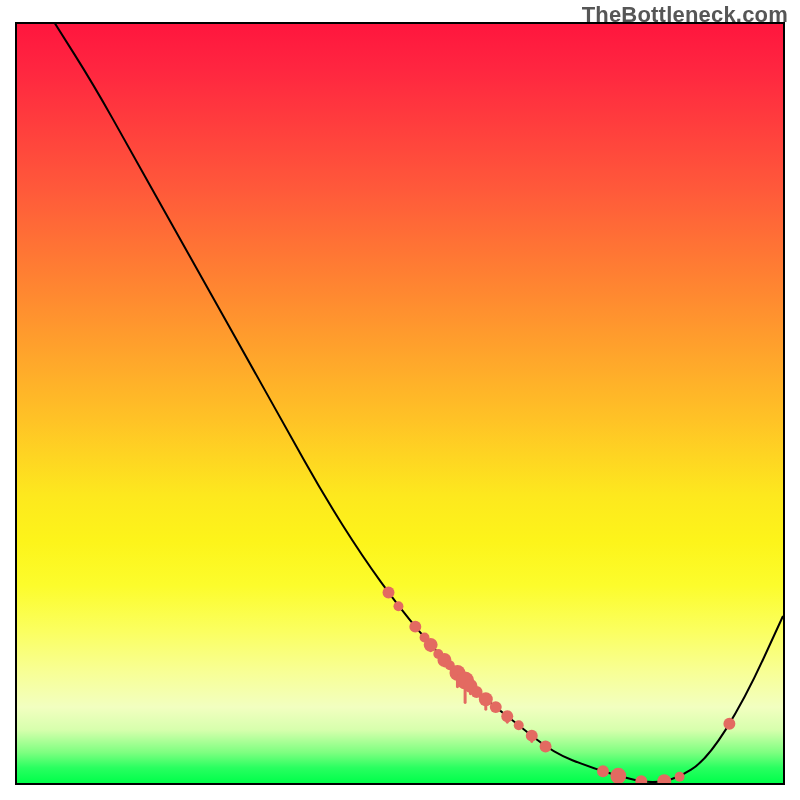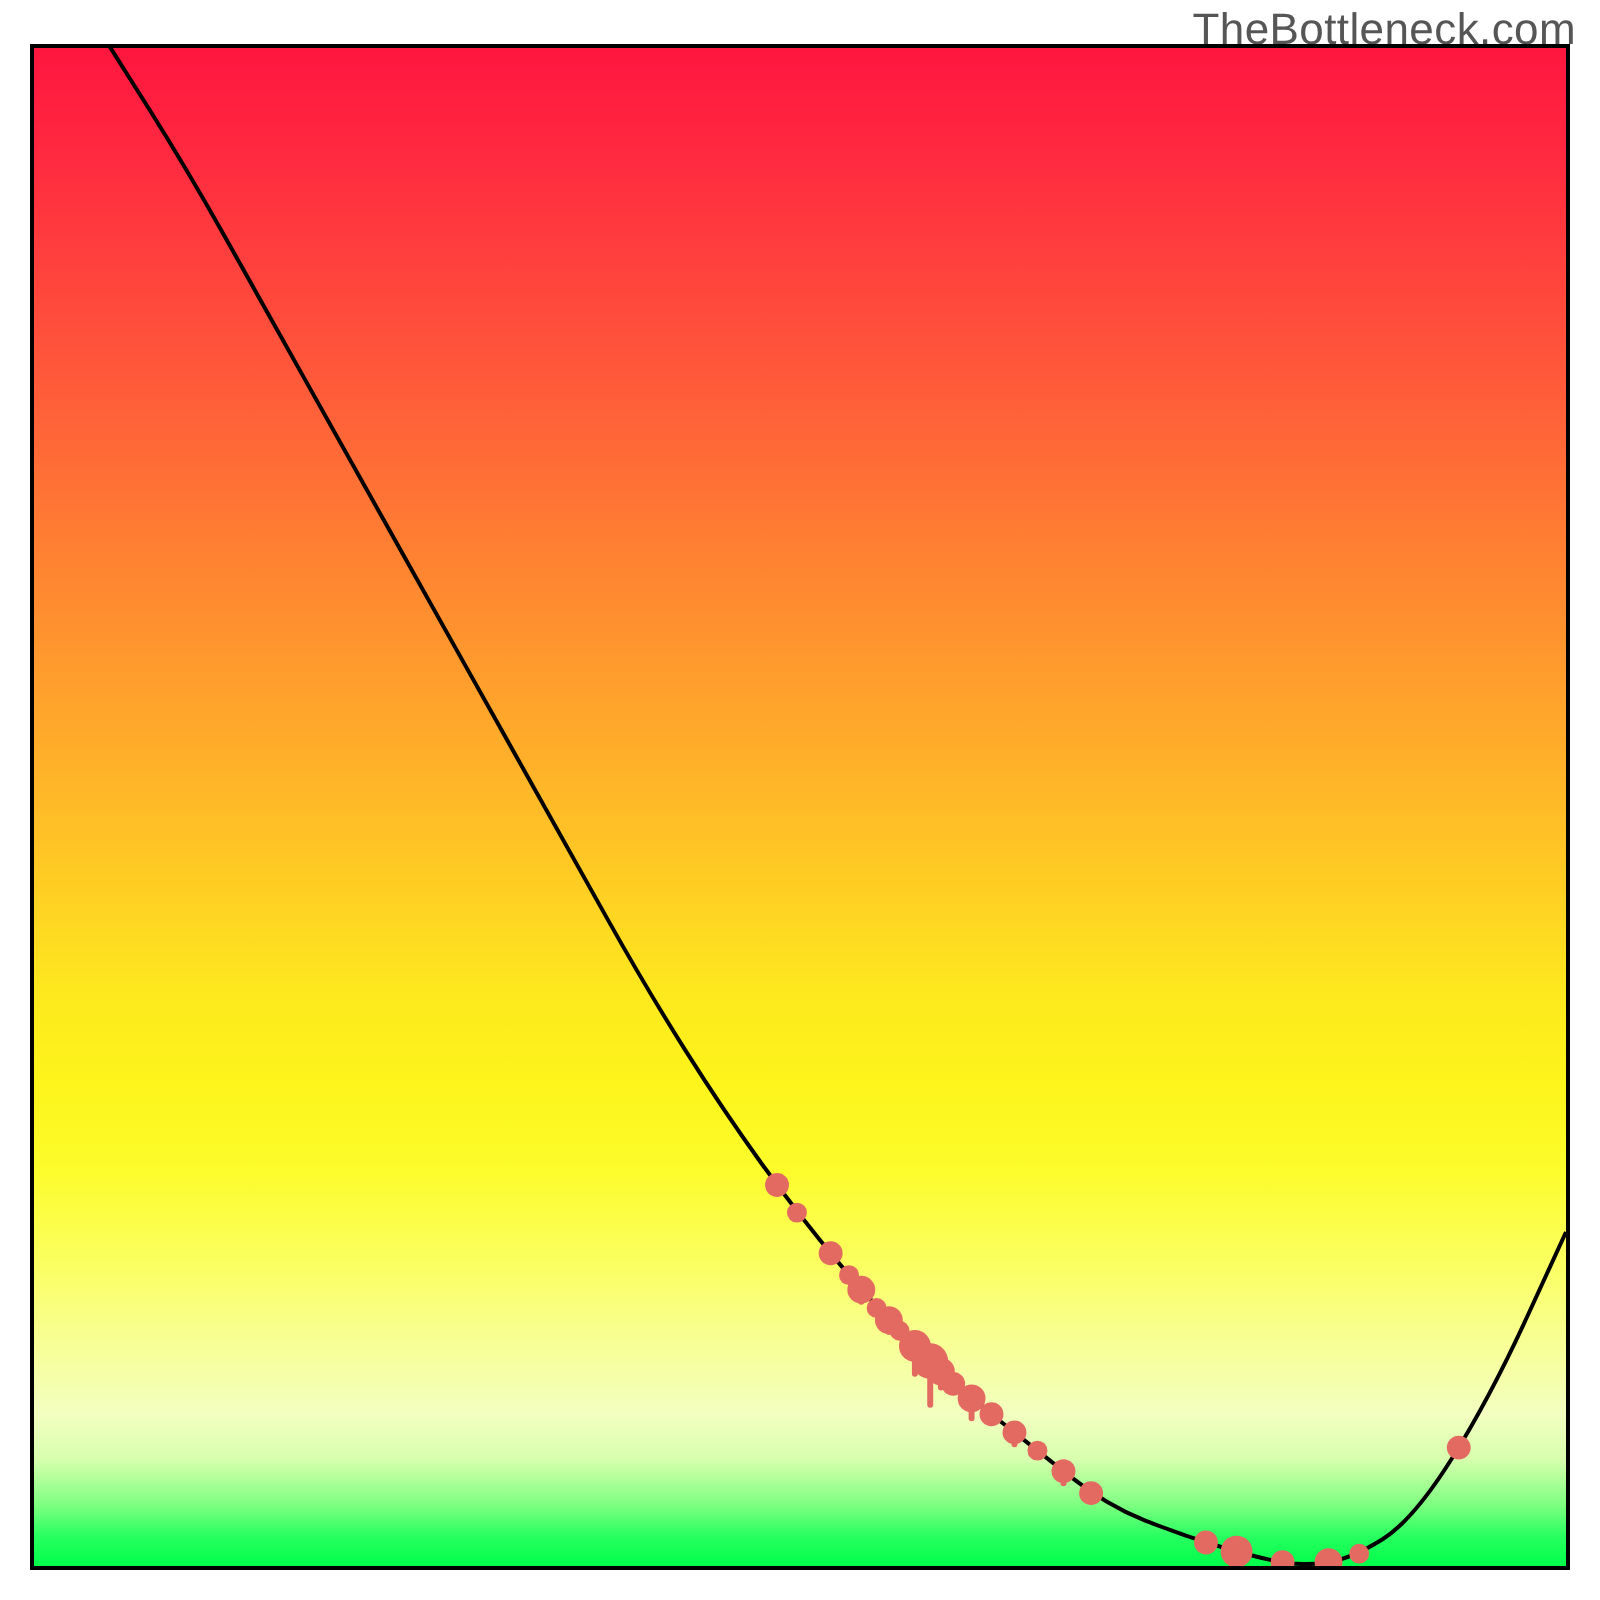--- a/index.html
+++ b/index.html
@@ -13,21 +13,21 @@
   .container {
     position: relative;
     width: 800px;
     height: 800px;
   }
   .watermark {
     position: absolute;
     top: 2px;
     right: 12px;
     font-family: Arial, Helvetica, sans-serif;
-    font-weight: normal;
+    font-weight: bold;
     font-size: 22px;
     color: #565656;
     letter-spacing: 0.2px;
   }
   .plot-frame {
     position: absolute;
     left: 15px;
     top: 22px;
     width: 770px;
     height: 763px;

